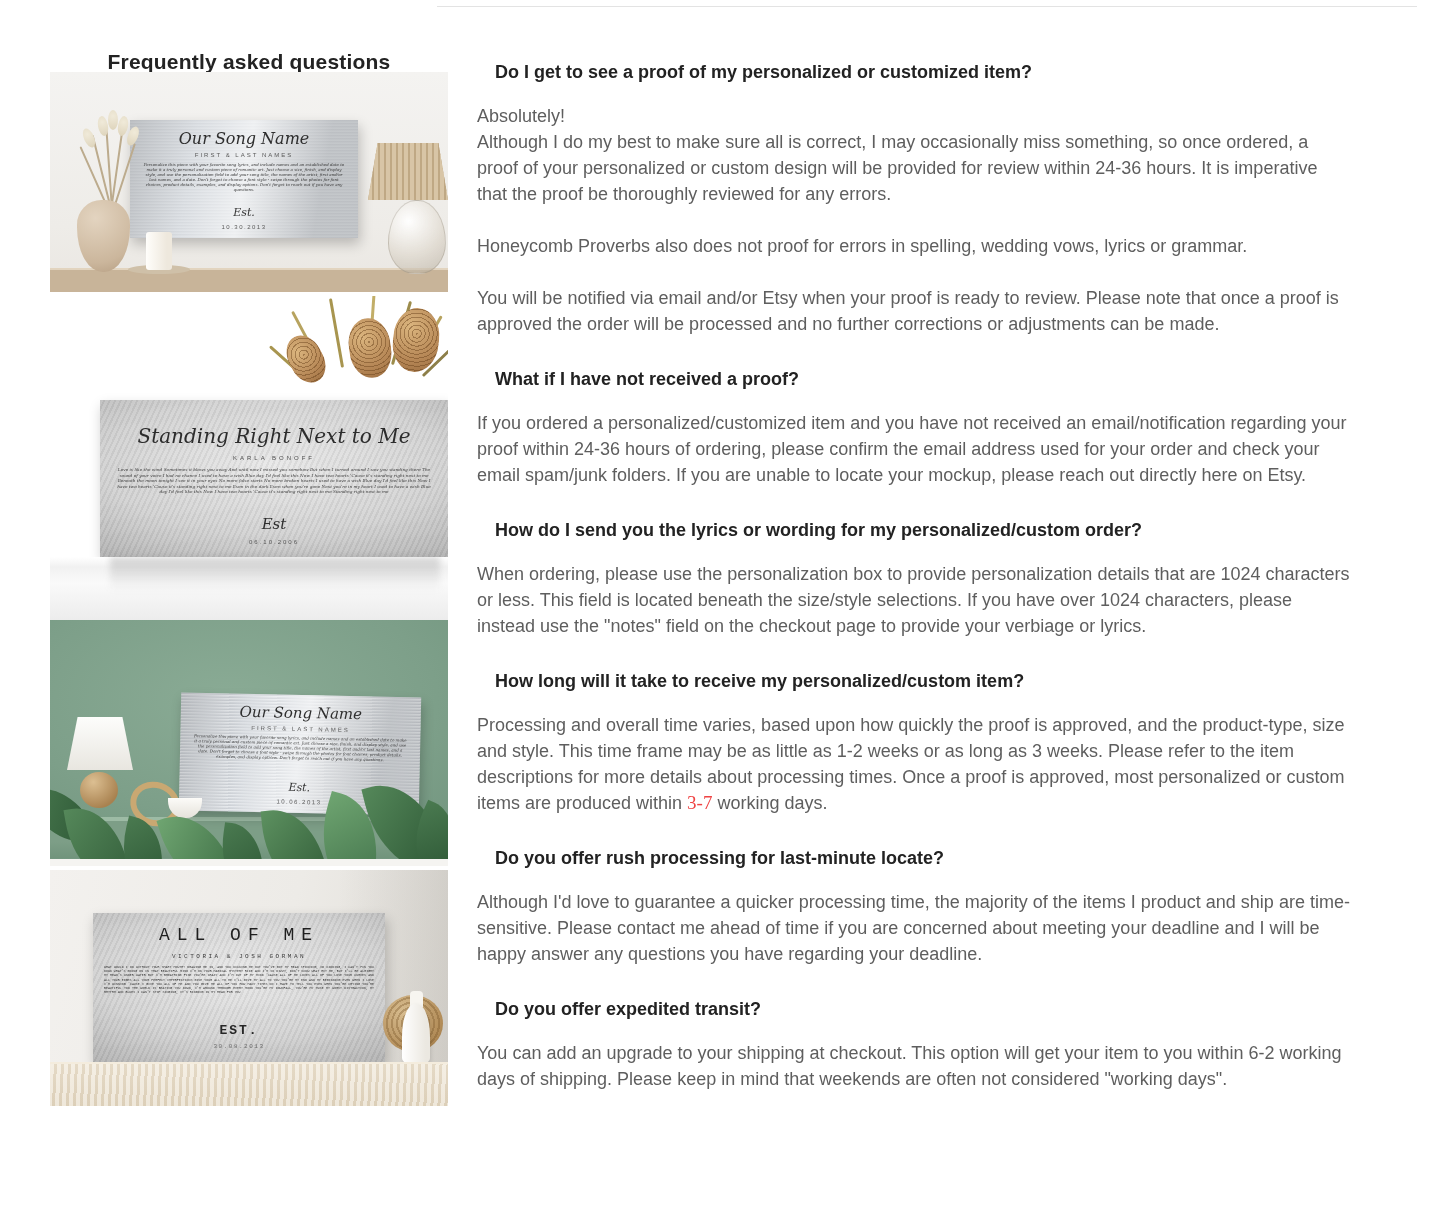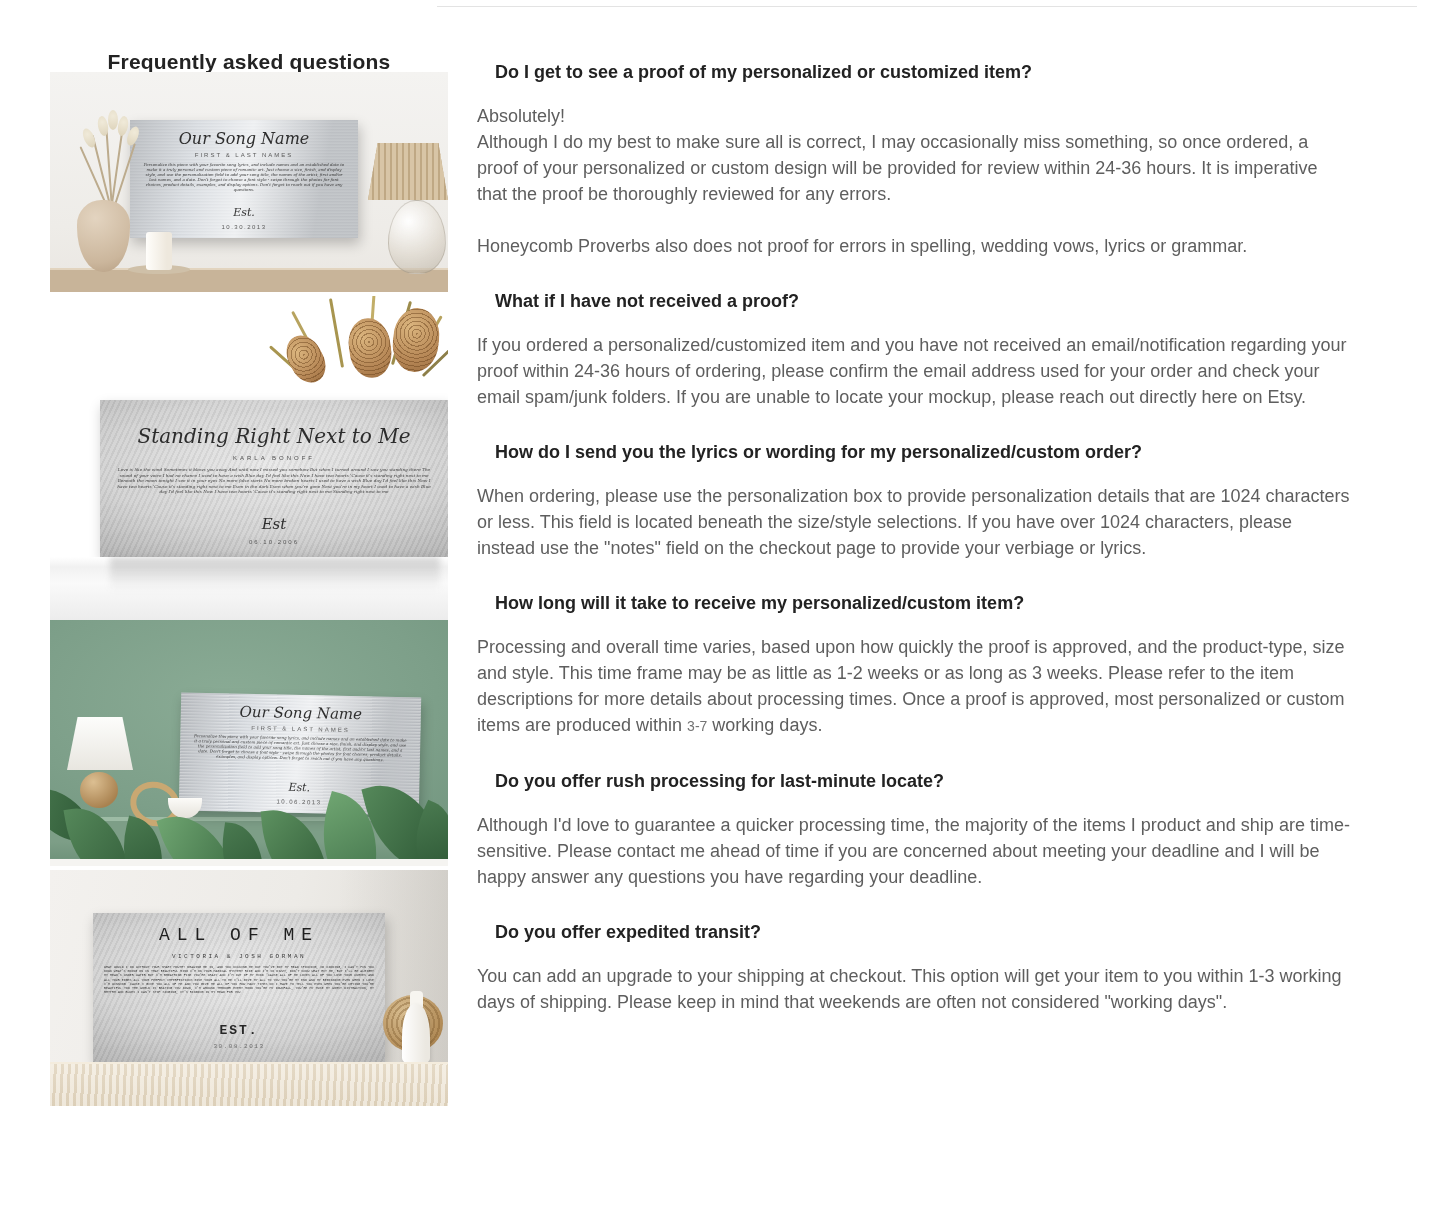--- a/index.html
+++ b/index.html
@@ -128,21 +128,21 @@
       background:repeating-linear-gradient(93deg, rgba(255,255,255,.4) 0 4px, rgba(160,140,110,.12) 4px 7px),
                  linear-gradient(180deg,#eee4d2 0,#e4d8c2 100%);
       border-top:2px solid #f4ecdd;}
 
   
   .right-col{position:absolute;left:477px;top:41px;width:875px;}
   .faq-section{margin-bottom:29px;}
   .faq-section h3{margin:18px;font-size:18px;line-height:26px;font-weight:700;color:#222222;}
   .faq-section p{margin:0;font-size:18px;line-height:26px;color:#5e5e5e;}
   .faq-section p.gap{margin-top:26px;}
-  .altnum{font-family:Liberation Sans, sans-serif;font-size:14px;color:#737373;}
+  .altnum{font-family:Liberation Serif, serif;font-size:19px;color:#ef4444;}
 </style>
 </head>
 <body>
 
 <div class="top-rule"></div>
 
 <h2 class="faq-title">Frequently asked questions</h2>
 
 <div class="photo" id="photo1">
   <div class="p1-wall"></div>
@@ -246,20 +246,21 @@
   <div class="p4-shelf"></div>
 </div>
 
 <div class="right-col">
 
   <section class="faq-section">
     <h3>Do I get to see a proof of my personalized or customized item?</h3>
     <p>Absolutely!</p>
     <p>Although I do my best to make sure all is correct, I may occasionally miss something, so once ordered, a proof of your personalized or custom design will be provided for review within 24-36 hours. It is imperative that the proof be thoroughly reviewed for any errors.</p>
     <p class="gap">Honeycomb Proverbs also does not proof for errors in spelling, wedding vows, lyrics or grammar.</p>
+    <p class="gap">You will be notified via email and/or Etsy when your proof is ready to review. Please note that once a proof is approved the order will be processed and no further corrections or adjustments can be made.</p>
   </section>
 
   <section class="faq-section">
     <h3>What if I have not received a proof?</h3>
     <p>If you ordered a personalized/customized item and you have not received an email/notification regarding your proof within 24-36 hours of ordering, please confirm the email address used for your order and check your email spam/junk folders. If you are unable to locate your mockup, please reach out directly here on Etsy.</p>
   </section>
 
   <section class="faq-section">
     <h3>How do I send you the lyrics or wording for my personalized/custom order?</h3>
     <p>When ordering, please use the personalization box to provide personalization details that are 1024 characters or less. This field is located beneath the size/style selections. If you have over 1024 characters, please instead use the "notes" field on the checkout page to provide your verbiage or lyrics.</p>
@@ -270,16 +271,16 @@
     <p><span>Processing and overall time varies, based upon how quickly the proof is approved, and the product-type, size and style. This time frame may be as little as 1-2 weeks or as long as 3 weeks. Please refer to the item descriptions for more details about processing times. Once a proof is approved, most personalized or custom items are produced within </span><span class="altnum">3-7</span><span> working days.</span></p>
   </section>
 
   <section class="faq-section">
     <h3>Do you offer rush processing for last-minute locate?</h3>
     <p>Although I'd love to guarantee a quicker processing time, the majority of the items I product and ship are time-sensitive. Please contact me ahead of time if you are concerned about meeting your deadline and I will be happy answer any questions you have regarding your deadline.</p>
   </section>
 
   <section class="faq-section">
     <h3>Do you offer expedited transit?</h3>
-    <p>You can add an upgrade to your shipping at checkout. This option will get your item to you within 1-3 working days of shipping. Please keep in mind that weekends are often not considered "working days".</p>
+    <p>You can add an upgrade to your shipping at checkout. This option will get your item to you within 6-2 working days of shipping. Please keep in mind that weekends are often not considered "working days".</p>
   </section>
 
 </div>
 
 </body></html>

